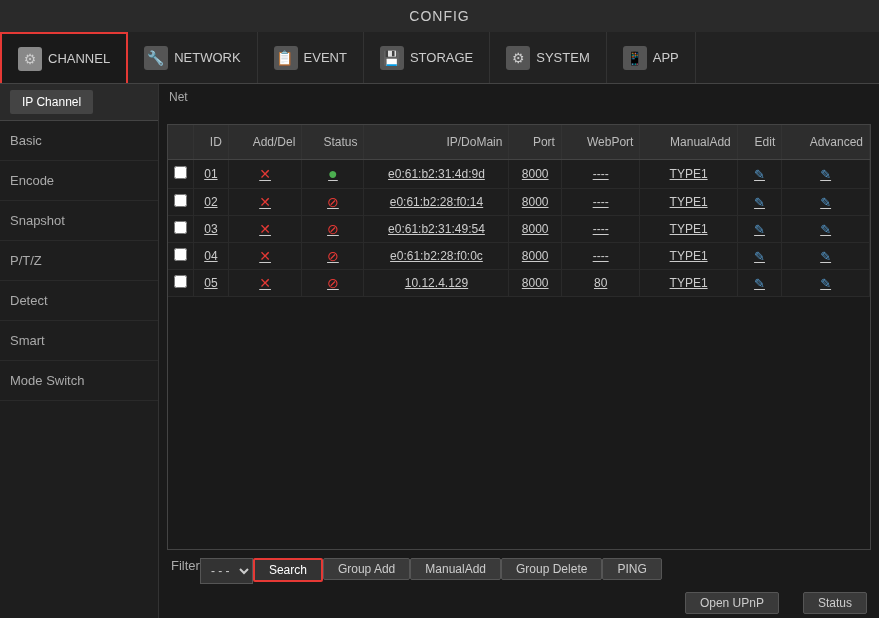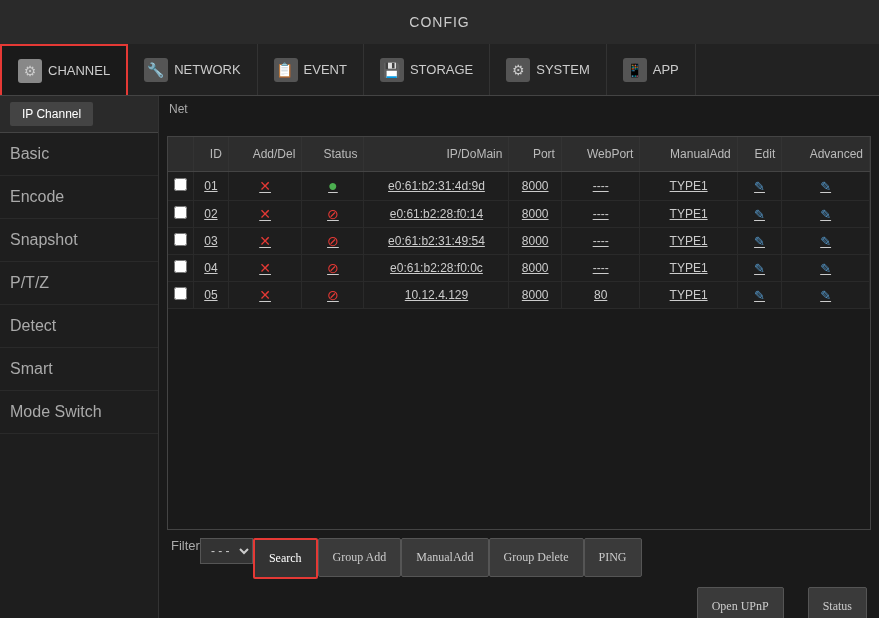--- a/index.html
+++ b/index.html
@@ -9,21 +9,21 @@
       font-family: Arial, sans-serif;
       font-size: 13px;
       width: 879px;
       height: 618px;
       overflow: hidden;
     }
     .title-bar {
       background: #2a2a2a;
       text-align: center;
       color: #ccc;
-      padding: 14px 0;
+      padding: 8px 0;
       font-size: 14px;
       letter-spacing: 1px;
     }
     .top-nav {
       display: flex;
       align-items: center;
       background: #222;
       border-bottom: 1px solid #444;
       height: 52px;
     }
@@ -80,21 +80,21 @@
       padding: 5px 12px;
       font-size: 12px;
       cursor: pointer;
       border-radius: 2px;
     }
     .sidebar-item {
       padding: 12px 10px;
       color: #aaa;
       cursor: pointer;
       border-bottom: 1px solid #2a2a2a;
-      font-size: 16px;
+      font-size: 13px;
     }
     .content-area {
       flex: 1;
       display: flex;
       flex-direction: column;
       background: #1a1a1a;
       padding: 6px 8px;
     }
     .section-label {
       color: #aaa;
@@ -172,25 +172,24 @@
       color: #ccc;
       border: 1px solid #555;
       padding: 4px 6px;
       font-size: 12px;
       cursor: pointer;
     }
     .btn {
       background: #3a3a3a;
       color: #ccc;
       border: 1px solid #555;
-      padding: 11px 14px;
+      padding: 3px 14px;
       font-size: 12px;
       cursor: pointer;
       border-radius: 2px;
-      font-family: Liberation Serif, serif;
     }
     .btn-search {
       background: #333;
       border: 2px solid #e53935;
       color: #fff;
     }
     .second-row-btns {
       display: flex;
       gap: 24px;
       padding: 4px 4px 4px 4px;

